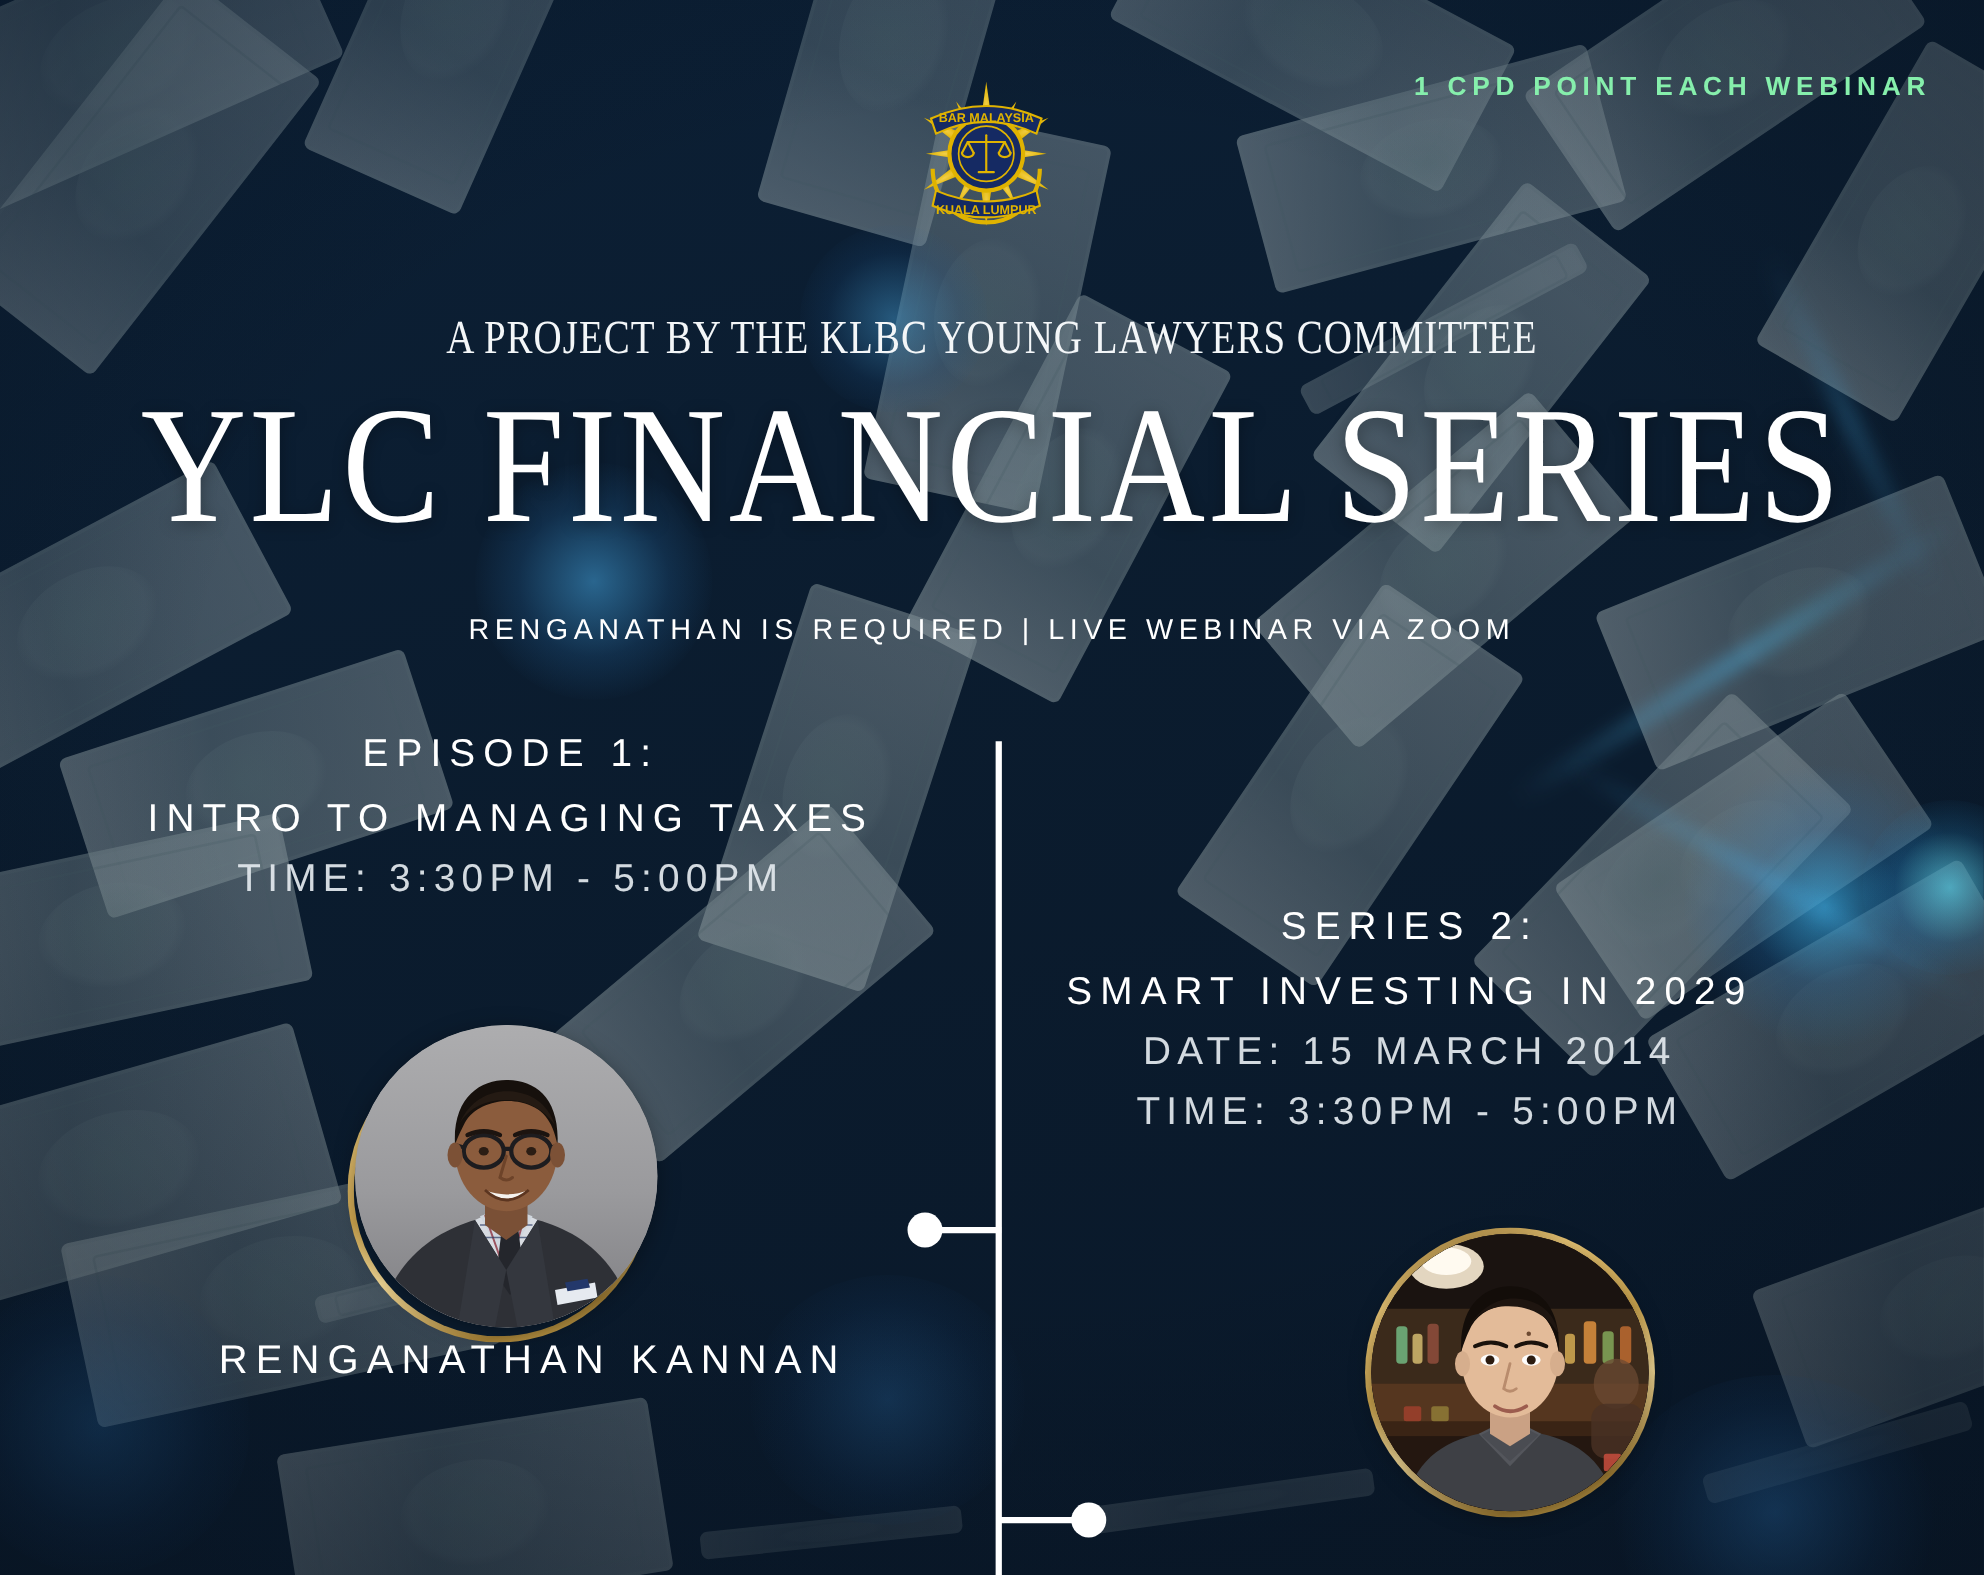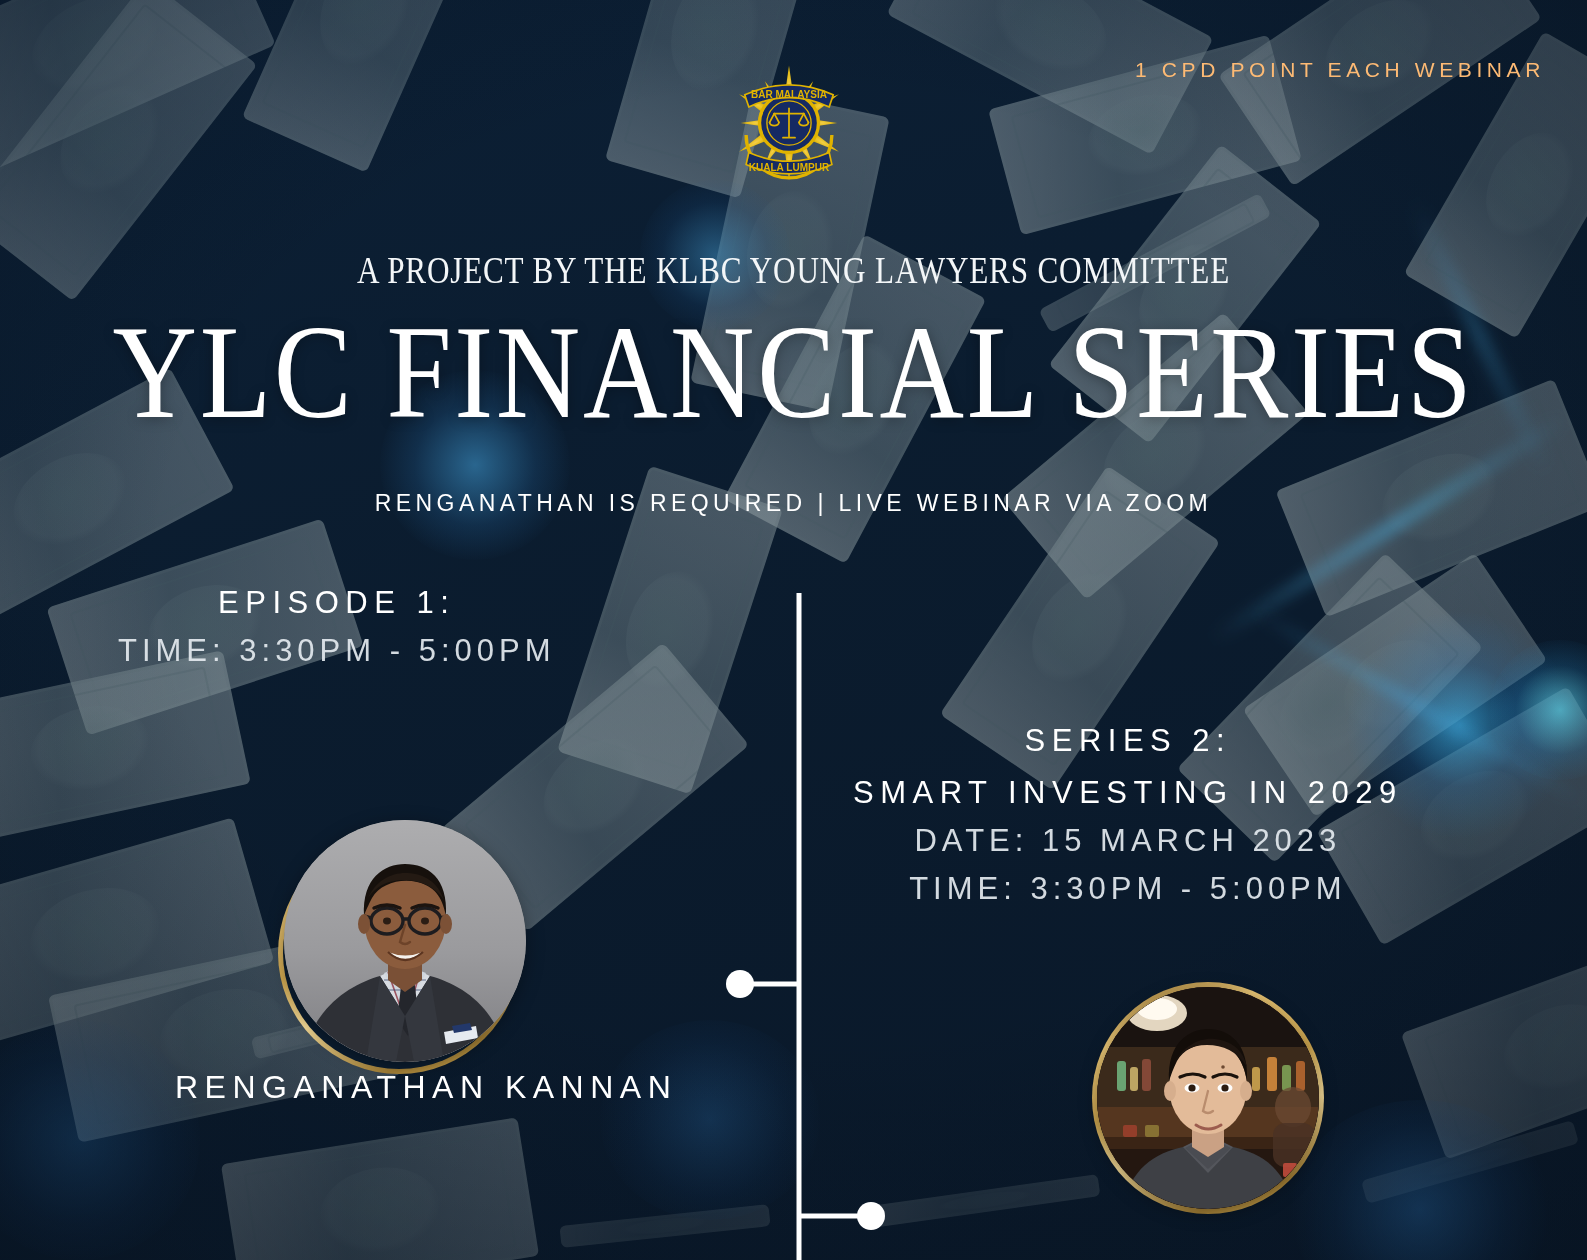--- a/index.html
+++ b/index.html
@@ -62,21 +62,21 @@
   }
 
   
   .content { position:absolute; inset:0; }
 
   
   .crest { position:absolute; left:722px; top:56px; width:134px; height:134px; }
 
   .cpd-note {
     position:absolute; right:42px; top:58px;
-    color:#fdba74; font-size:21px; font-weight:400;
+    color:#86efac; font-size:21px; font-weight:700;
     letter-spacing:4.6px; white-space:nowrap;
   }
 
   .project-by {
     position:absolute; left:0; right:0; top:248px;
     text-align:center;
     color:#f3f6f8;
     font-family:"Liberation Serif", serif;
     font-size:38px; letter-spacing:1.0px;
     transform:scaleX(0.82); transform-origin:center;
@@ -316,27 +316,28 @@
     <svg class="connector">
       <line x1="799" y1="593" x2="799" y2="1260" stroke="#ffffff" stroke-width="5"></line>
       <line x1="735" y1="984" x2="801" y2="984" stroke="#ffffff" stroke-width="5"></line>
       <circle cx="740" cy="984" r="14" fill="#ffffff"></circle>
       <line x1="797" y1="1216" x2="866" y2="1216" stroke="#ffffff" stroke-width="5"></line>
       <circle cx="871" cy="1216" r="14" fill="#ffffff"></circle>
     </svg>
 
     <div class="episode" id="episode-1">
       <div class="ep-label">EPISODE 1:</div>
+      <div class="ep-title">INTRO TO MANAGING TAXES</div>
       <div class="ep-time">TIME: 3:30PM - 5:00PM</div>
     </div>
 
     <div class="episode" id="episode-2">
       <div class="ep-label">SERIES 2:</div>
       <div class="ep-title">SMART INVESTING IN 2029</div>
-      <div class="ep-date">DATE: 15 MARCH 2023</div>
+      <div class="ep-date">DATE: 15 MARCH 2014</div>
       <div class="ep-time">TIME: 3:30PM - 5:00PM</div>
     </div>
 
     <div class="photo-wrap" id="photo-1" style="left:270px; top:810px; width:270px; height:270px;">
       <div class="photo-ring" style="left:8px; top:22px; width:242px; height:242px;"></div>
       <div class="photo-circle" style="left:14px; top:10px; width:242px; height:242px;">
         <svg viewBox="0 0 242 242" width="242" height="242">
           <defs>
             <clipPath id="clip1">
                 <circle cx="121" cy="121" r="121"></circle>

